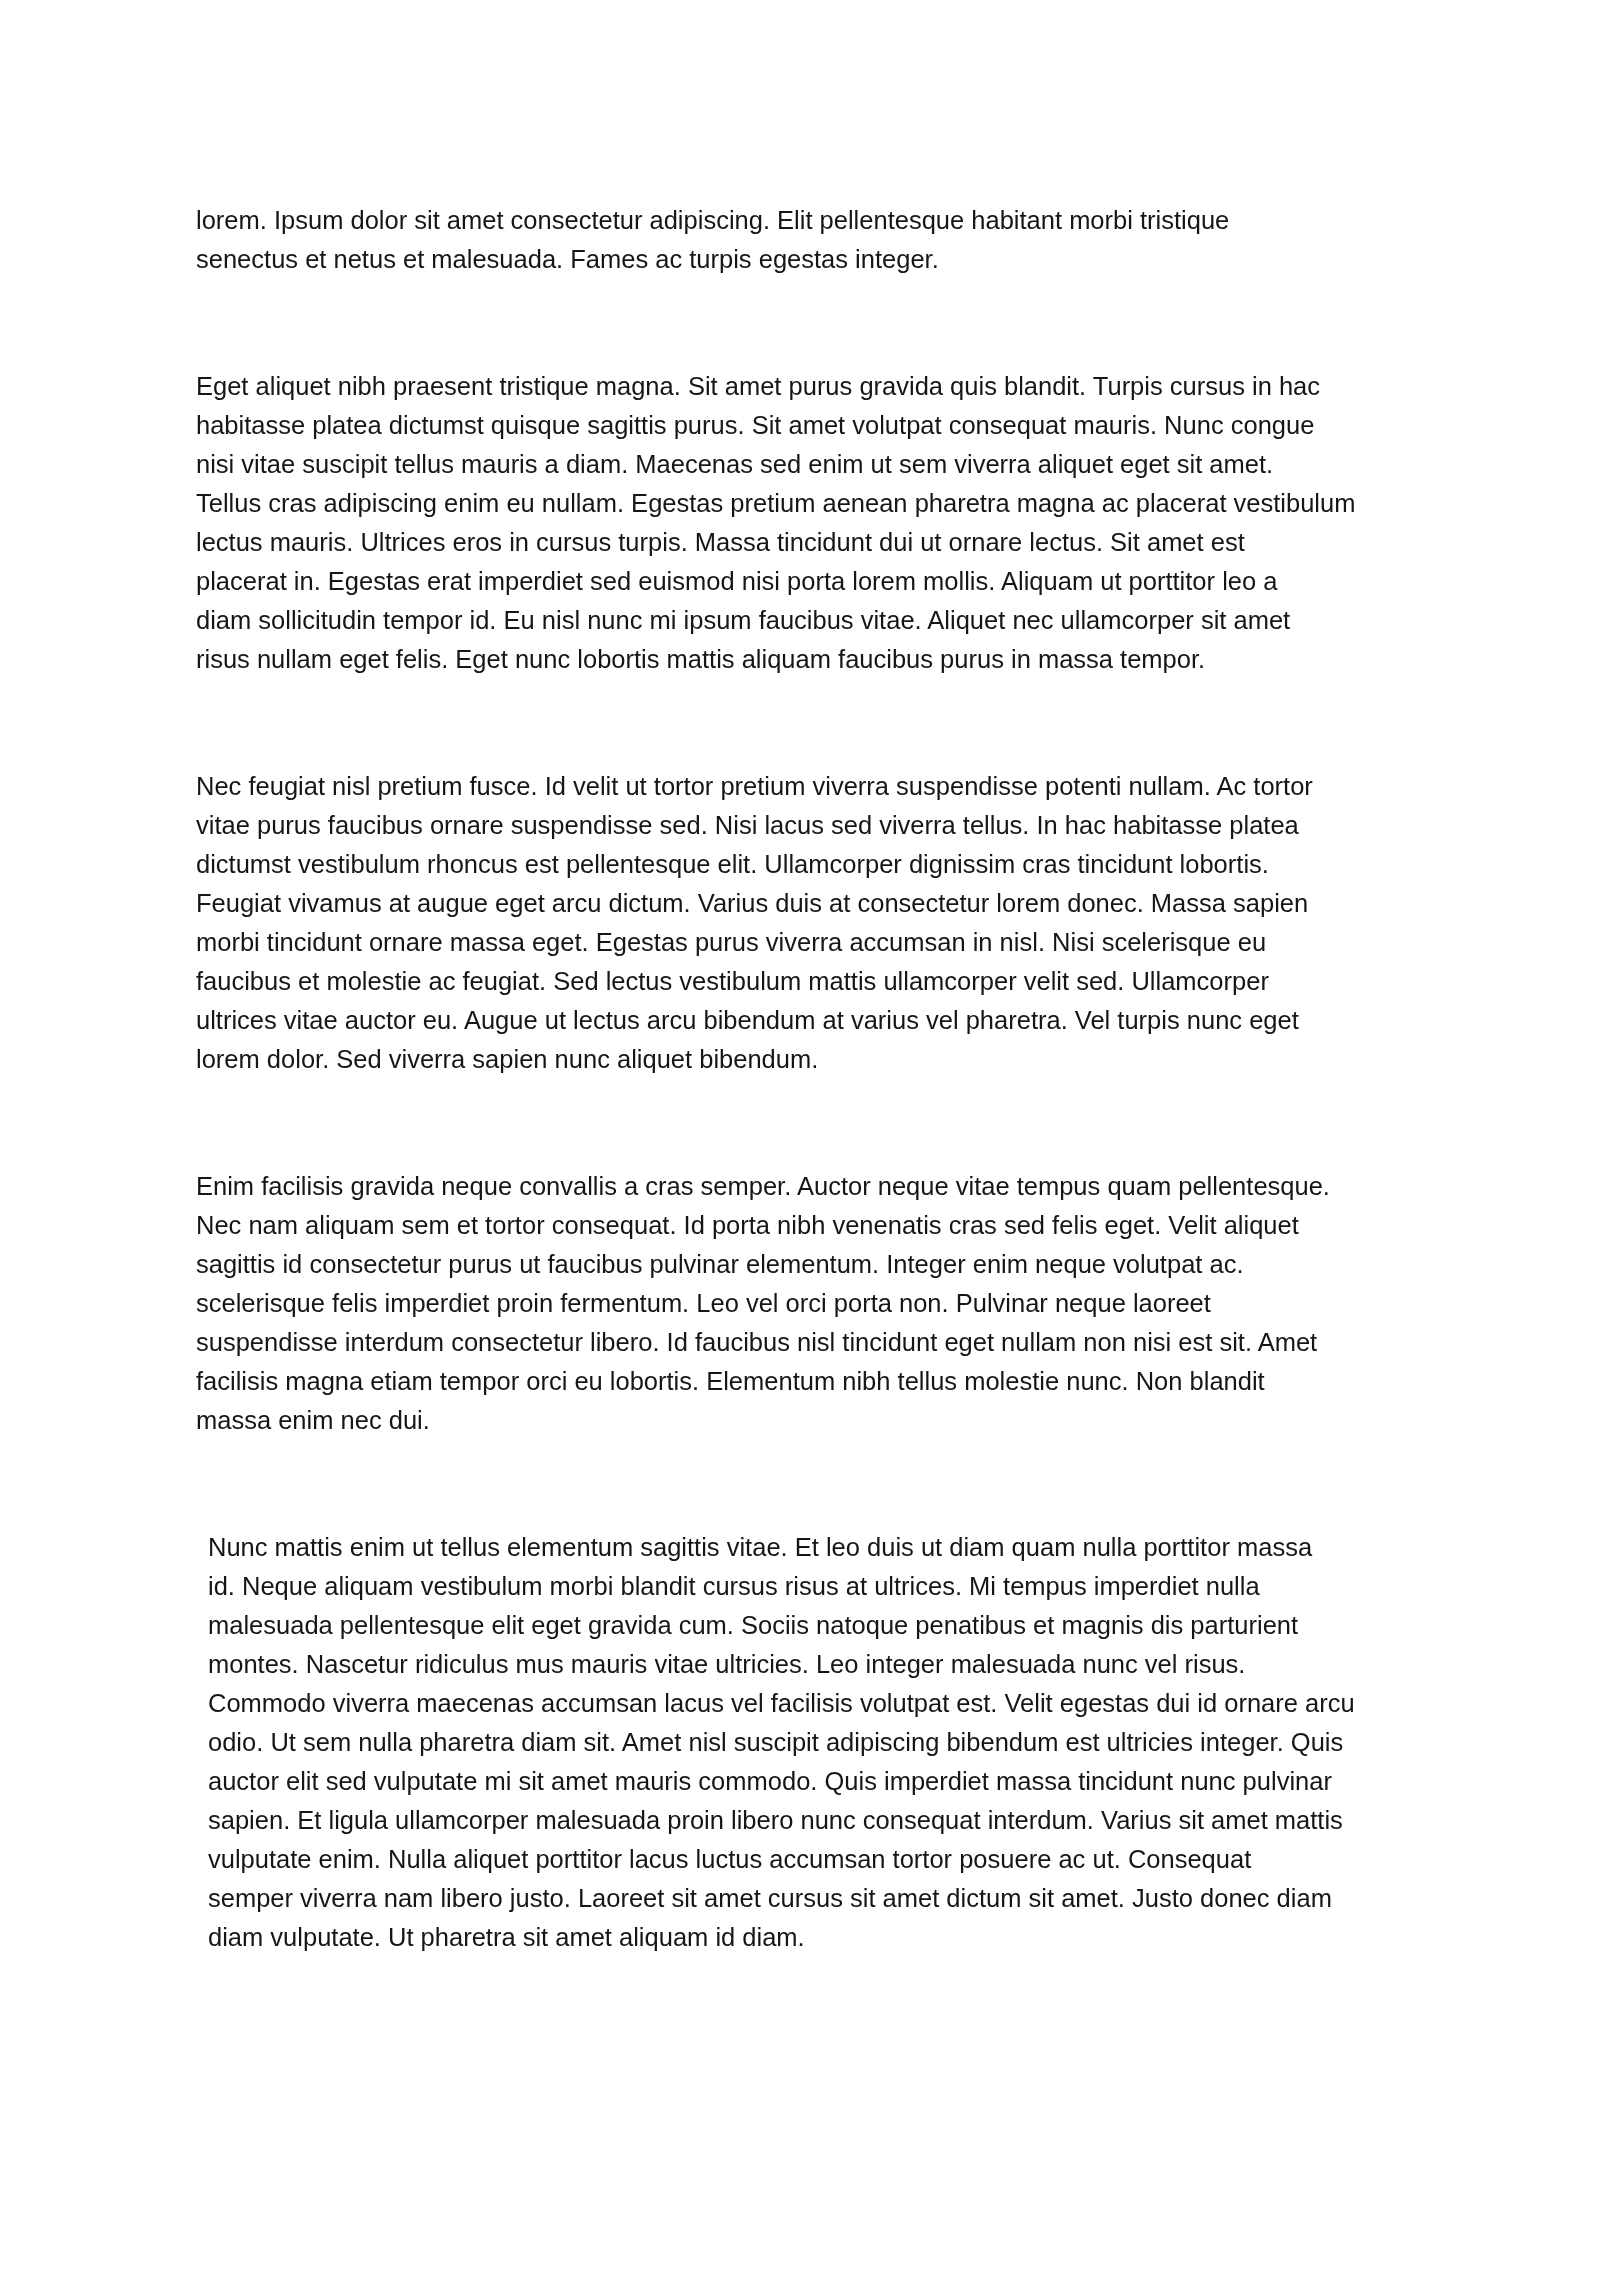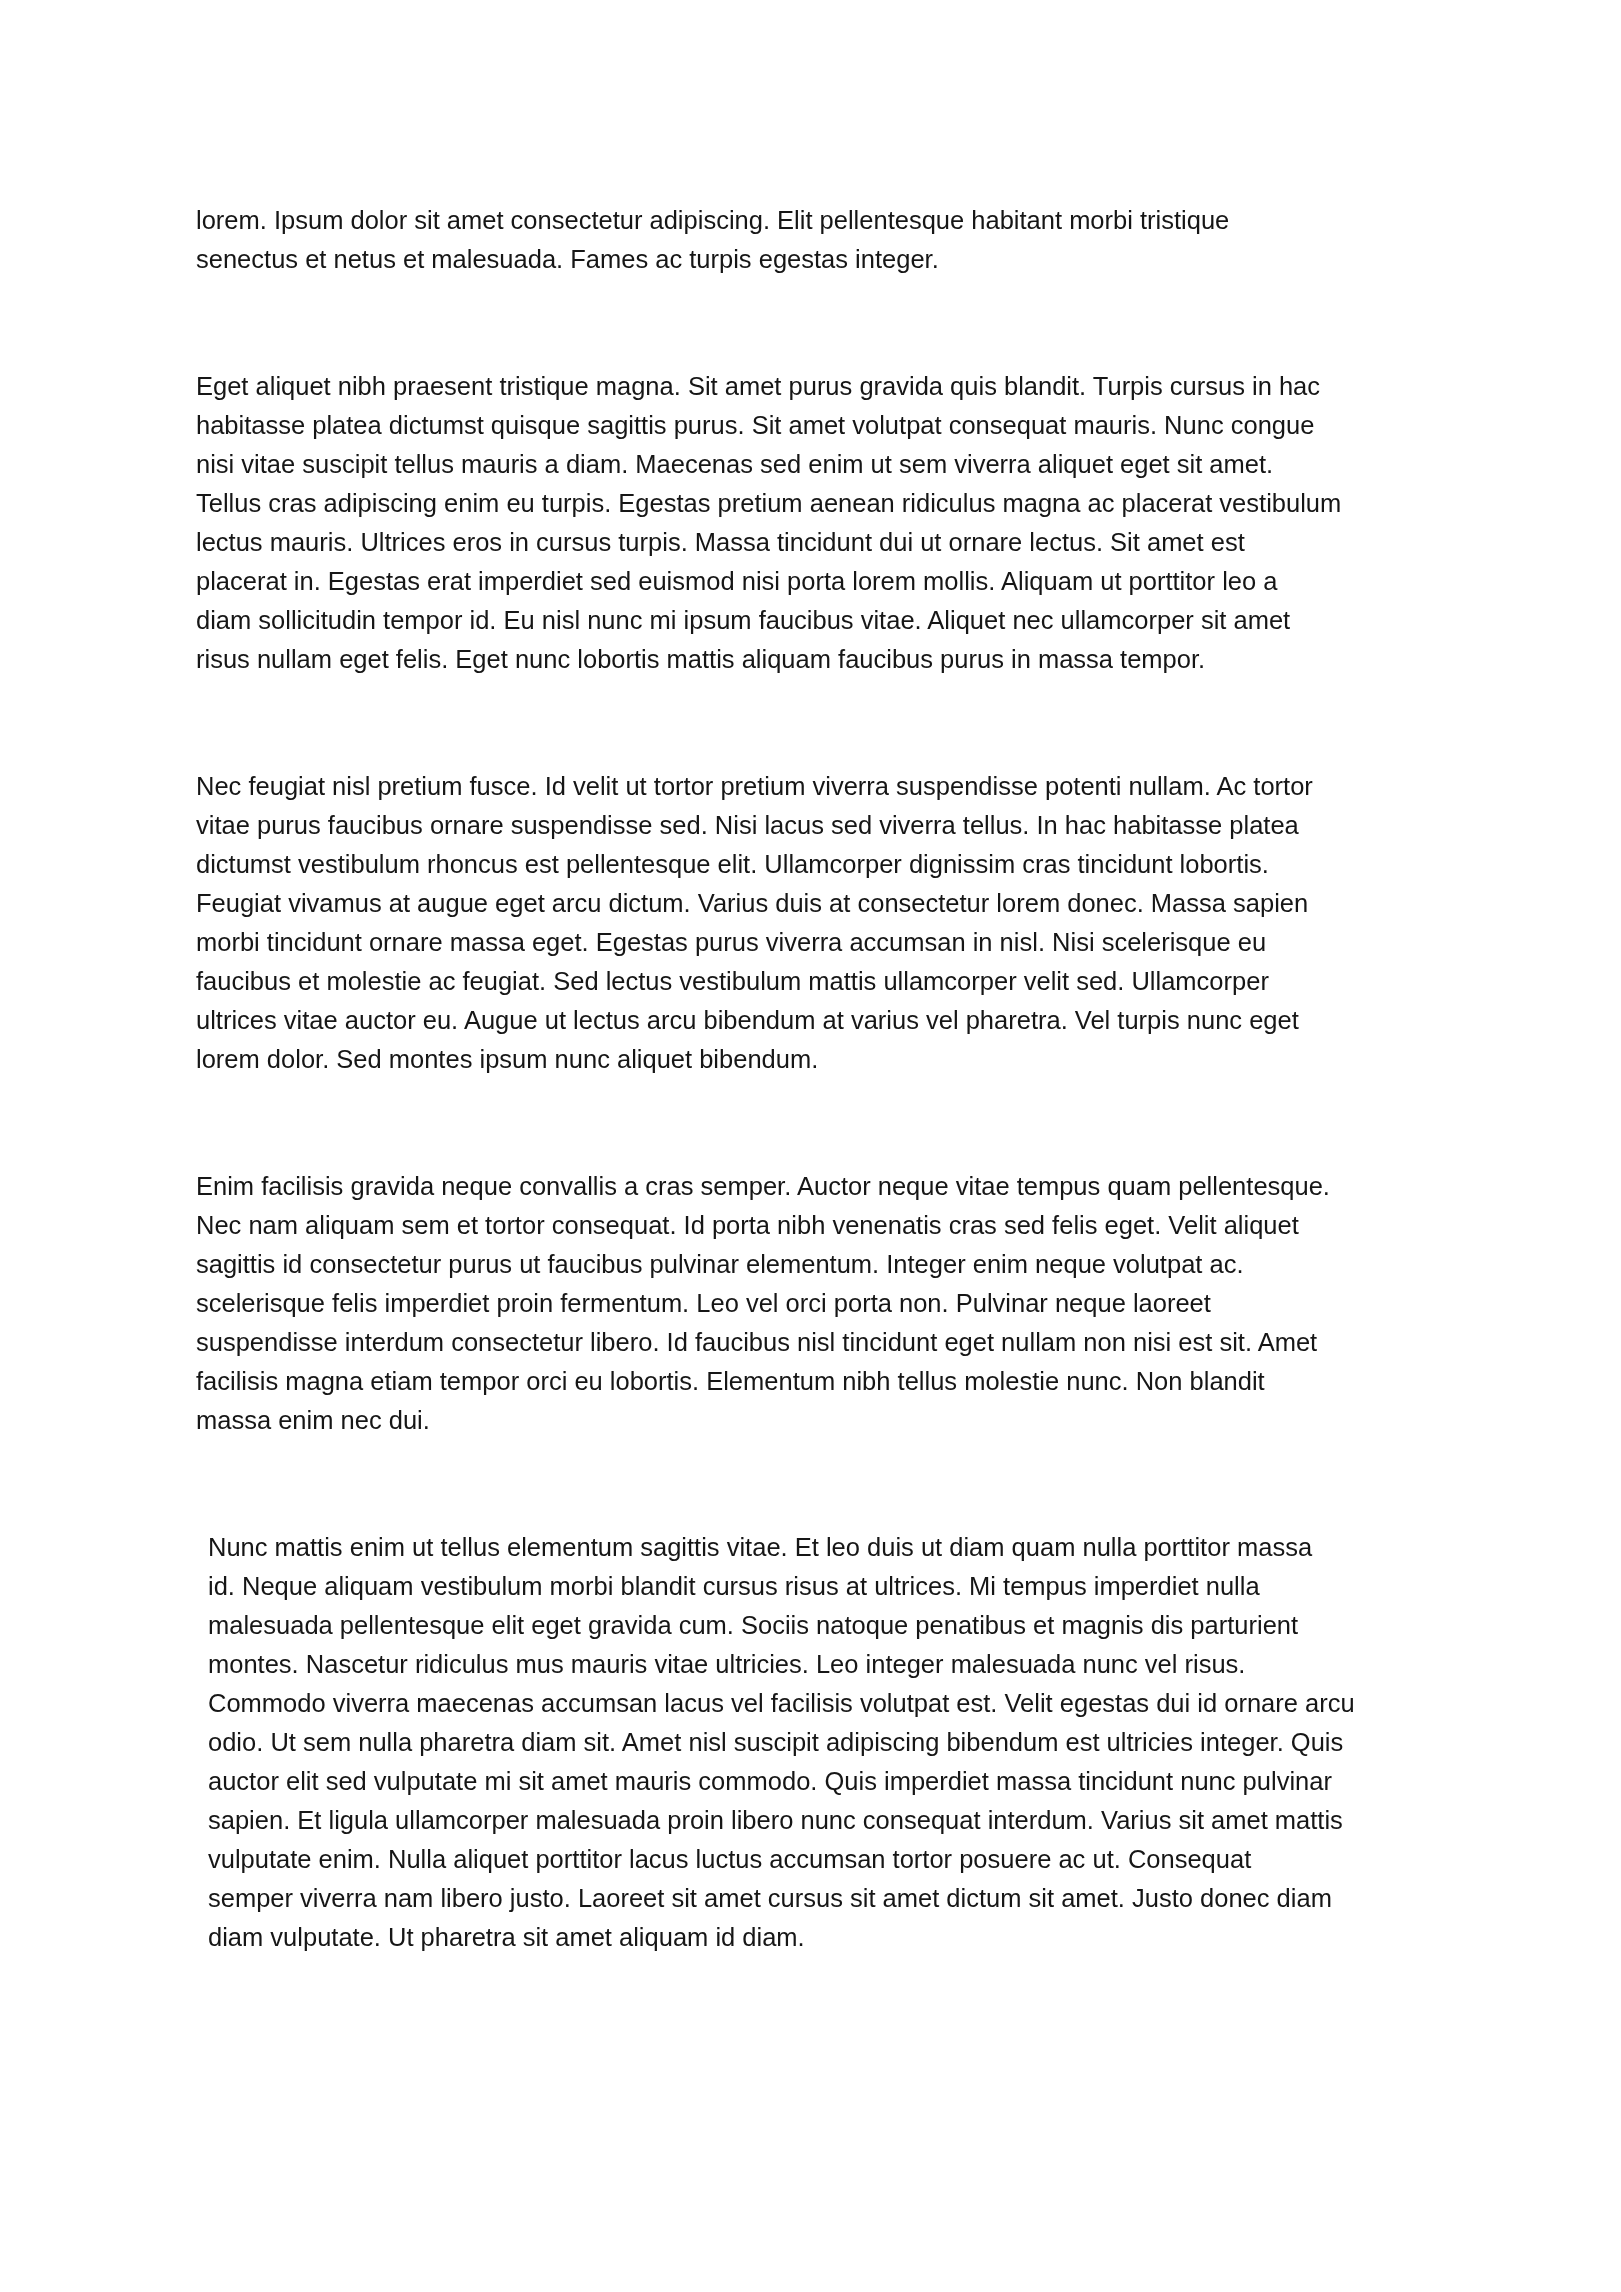--- a/index.html
+++ b/index.html
@@ -47,36 +47,36 @@
 
     <div class="para">
       <div class="line">lorem. Ipsum dolor sit amet consectetur adipiscing. Elit pellentesque habitant morbi tristique</div>
       <div class="line">senectus et netus et malesuada. Fames ac turpis egestas integer.</div>
     </div>
 
     <div class="para">
       <div class="line">Eget aliquet nibh praesent tristique magna. Sit amet purus gravida quis blandit. Turpis cursus in hac</div>
       <div class="line">habitasse platea dictumst quisque sagittis purus. Sit amet volutpat consequat mauris. Nunc congue</div>
       <div class="line">nisi vitae suscipit tellus mauris a diam. Maecenas sed enim ut sem viverra aliquet eget sit amet.</div>
-      <div class="line">Tellus cras adipiscing enim eu turpis. Egestas pretium aenean ridiculus magna ac placerat vestibulum</div>
+      <div class="line">Tellus cras adipiscing enim eu nullam. Egestas pretium aenean pharetra magna ac placerat vestibulum</div>
       <div class="line">lectus mauris. Ultrices eros in cursus turpis. Massa tincidunt dui ut ornare lectus. Sit amet est</div>
       <div class="line">placerat in. Egestas erat imperdiet sed euismod nisi porta lorem mollis. Aliquam ut porttitor leo a</div>
       <div class="line">diam sollicitudin tempor id. Eu nisl nunc mi ipsum faucibus vitae. Aliquet nec ullamcorper sit amet</div>
       <div class="line">risus nullam eget felis. Eget nunc lobortis mattis aliquam faucibus purus in massa tempor.</div>
     </div>
 
     <div class="para">
       <div class="line">Nec feugiat nisl pretium fusce. Id velit ut tortor pretium viverra suspendisse potenti nullam. Ac tortor</div>
       <div class="line">vitae purus faucibus ornare suspendisse sed. Nisi lacus sed viverra tellus. In hac habitasse platea</div>
       <div class="line">dictumst vestibulum rhoncus est pellentesque elit. Ullamcorper dignissim cras tincidunt lobortis.</div>
       <div class="line">Feugiat vivamus at augue eget arcu dictum. Varius duis at consectetur lorem donec. Massa sapien</div>
       <div class="line">morbi tincidunt ornare massa eget. Egestas purus viverra accumsan in nisl. Nisi scelerisque eu</div>
       <div class="line">faucibus et molestie ac feugiat. Sed lectus vestibulum mattis ullamcorper velit sed. Ullamcorper</div>
       <div class="line">ultrices vitae auctor eu. Augue ut lectus arcu bibendum at varius vel pharetra. Vel turpis nunc eget</div>
-      <div class="line">lorem dolor. Sed montes ipsum nunc aliquet bibendum.</div>
+      <div class="line">lorem dolor. Sed viverra sapien nunc aliquet bibendum.</div>
     </div>
 
     <div class="para">
       <div class="line">Enim facilisis gravida neque convallis a cras semper. Auctor neque vitae tempus quam pellentesque.</div>
       <div class="line">Nec nam aliquam sem et tortor consequat. Id porta nibh venenatis cras sed felis eget. Velit aliquet</div>
       <div class="line">sagittis id consectetur purus ut faucibus pulvinar elementum. Integer enim neque volutpat ac.</div>
       <div class="line">scelerisque felis imperdiet proin fermentum. Leo vel orci porta non. Pulvinar neque laoreet</div>
       <div class="line">suspendisse interdum consectetur libero. Id faucibus nisl tincidunt eget nullam non nisi est sit. Amet</div>
       <div class="line">facilisis magna etiam tempor orci eu lobortis. Elementum nibh tellus molestie nunc. Non blandit</div>
       <div class="line">massa enim nec dui.</div>

